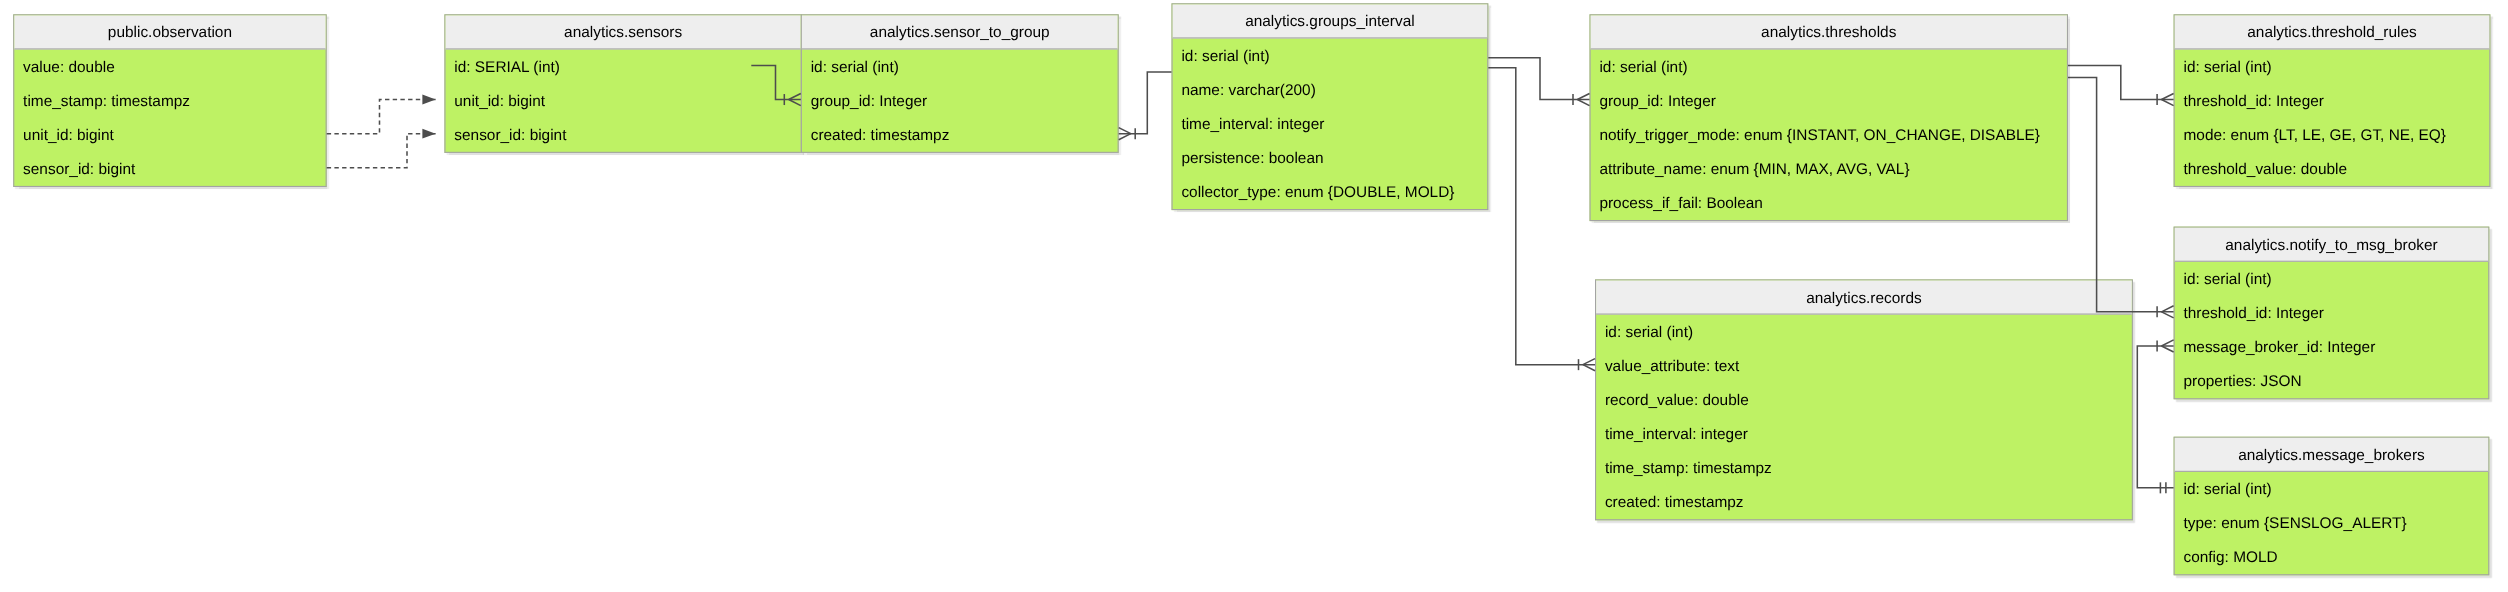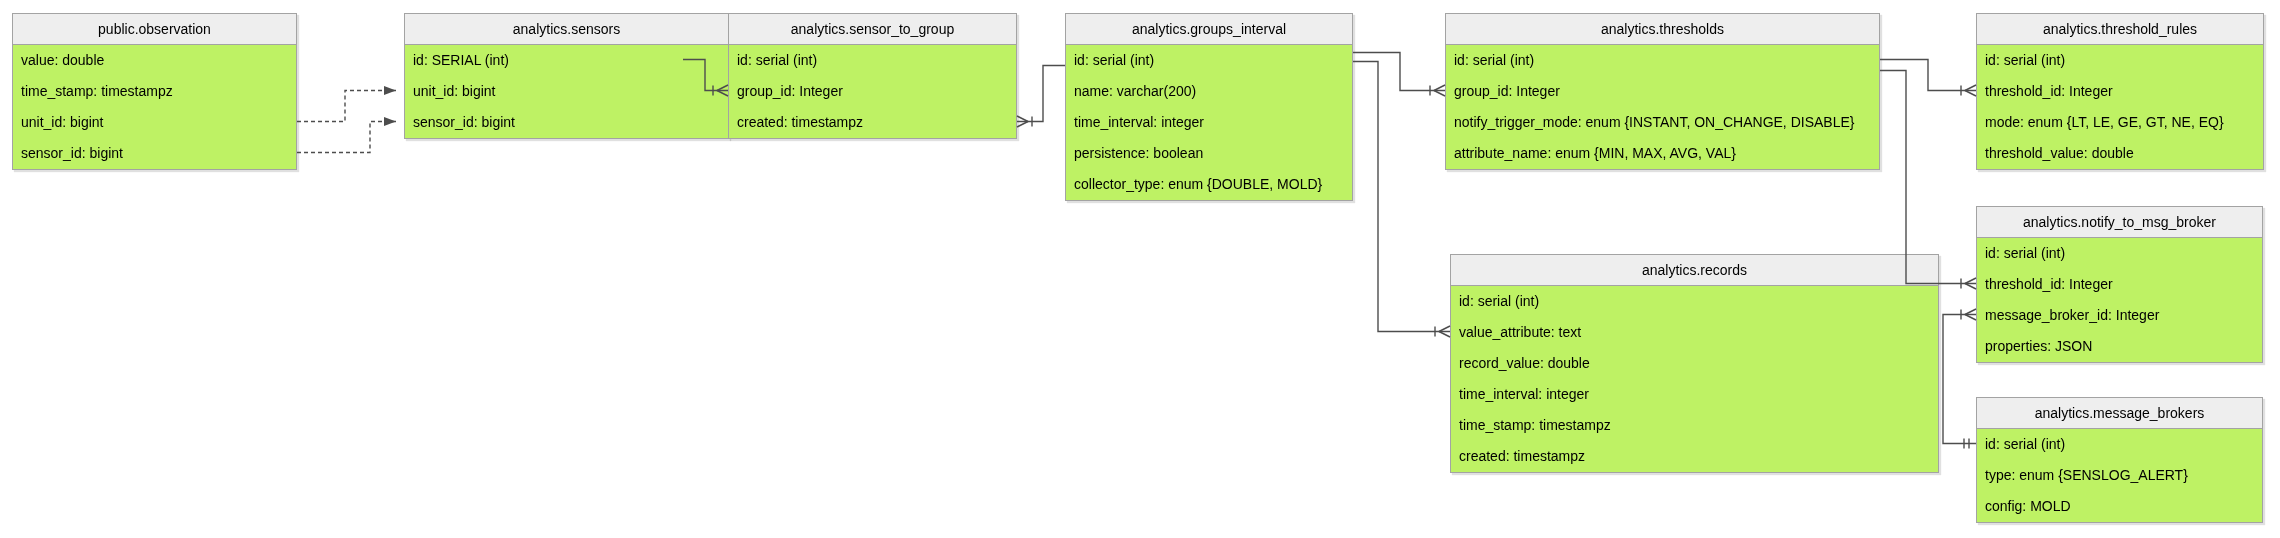--- a/index.html
+++ b/index.html
@@ -61,34 +61,35 @@
         <div class="tbl-row">id: SERIAL (int)</div>
         <div class="tbl-row">unit_id: bigint</div>
         <div class="tbl-row">sensor_id: bigint</div>
       </div>
       <div class="tbl" style="left: 728px; top: 13px; width: 289px;">
         <div class="tbl-header">analytics.sensor_to_group</div>
         <div class="tbl-row">id: serial (int)</div>
         <div class="tbl-row">group_id: Integer</div>
         <div class="tbl-row">created: timestampz</div>
       </div>
-      <div class="tbl" style="left: 1065px; top: 13px; width: 288px;">
+      <div class="tbl" style="left: 1065px; top: 3px; width: 288px;">
         <div class="tbl-header">analytics.groups_interval</div>
         <div class="tbl-row">id: serial (int)</div>
         <div class="tbl-row">name: varchar(200)</div>
         <div class="tbl-row">time_interval: integer</div>
         <div class="tbl-row">persistence: boolean</div>
         <div class="tbl-row">collector_type: enum {DOUBLE, MOLD}</div>
       </div>
       <div class="tbl" style="left: 1445px; top: 13px; width: 435px;">
         <div class="tbl-header">analytics.thresholds</div>
         <div class="tbl-row">id: serial (int)</div>
         <div class="tbl-row">group_id: Integer</div>
         <div class="tbl-row">notify_trigger_mode: enum {INSTANT, ON_CHANGE, DISABLE}</div>
         <div class="tbl-row">attribute_name: enum {MIN, MAX, AVG, VAL}</div>
+        <div class="tbl-row">process_if_fail: Boolean</div>
       </div>
       <div class="tbl" style="left: 1976px; top: 13px; width: 288px;">
         <div class="tbl-header">analytics.threshold_rules</div>
         <div class="tbl-row">id: serial (int)</div>
         <div class="tbl-row">threshold_id: Integer</div>
         <div class="tbl-row">mode: enum {LT, LE, GE, GT, NE, EQ}</div>
         <div class="tbl-row">threshold_value: double</div>
       </div>
       <div class="tbl" style="left: 1976px; top: 206px; width: 287px;">
         <div class="tbl-header">analytics.notify_to_msg_broker</div>

